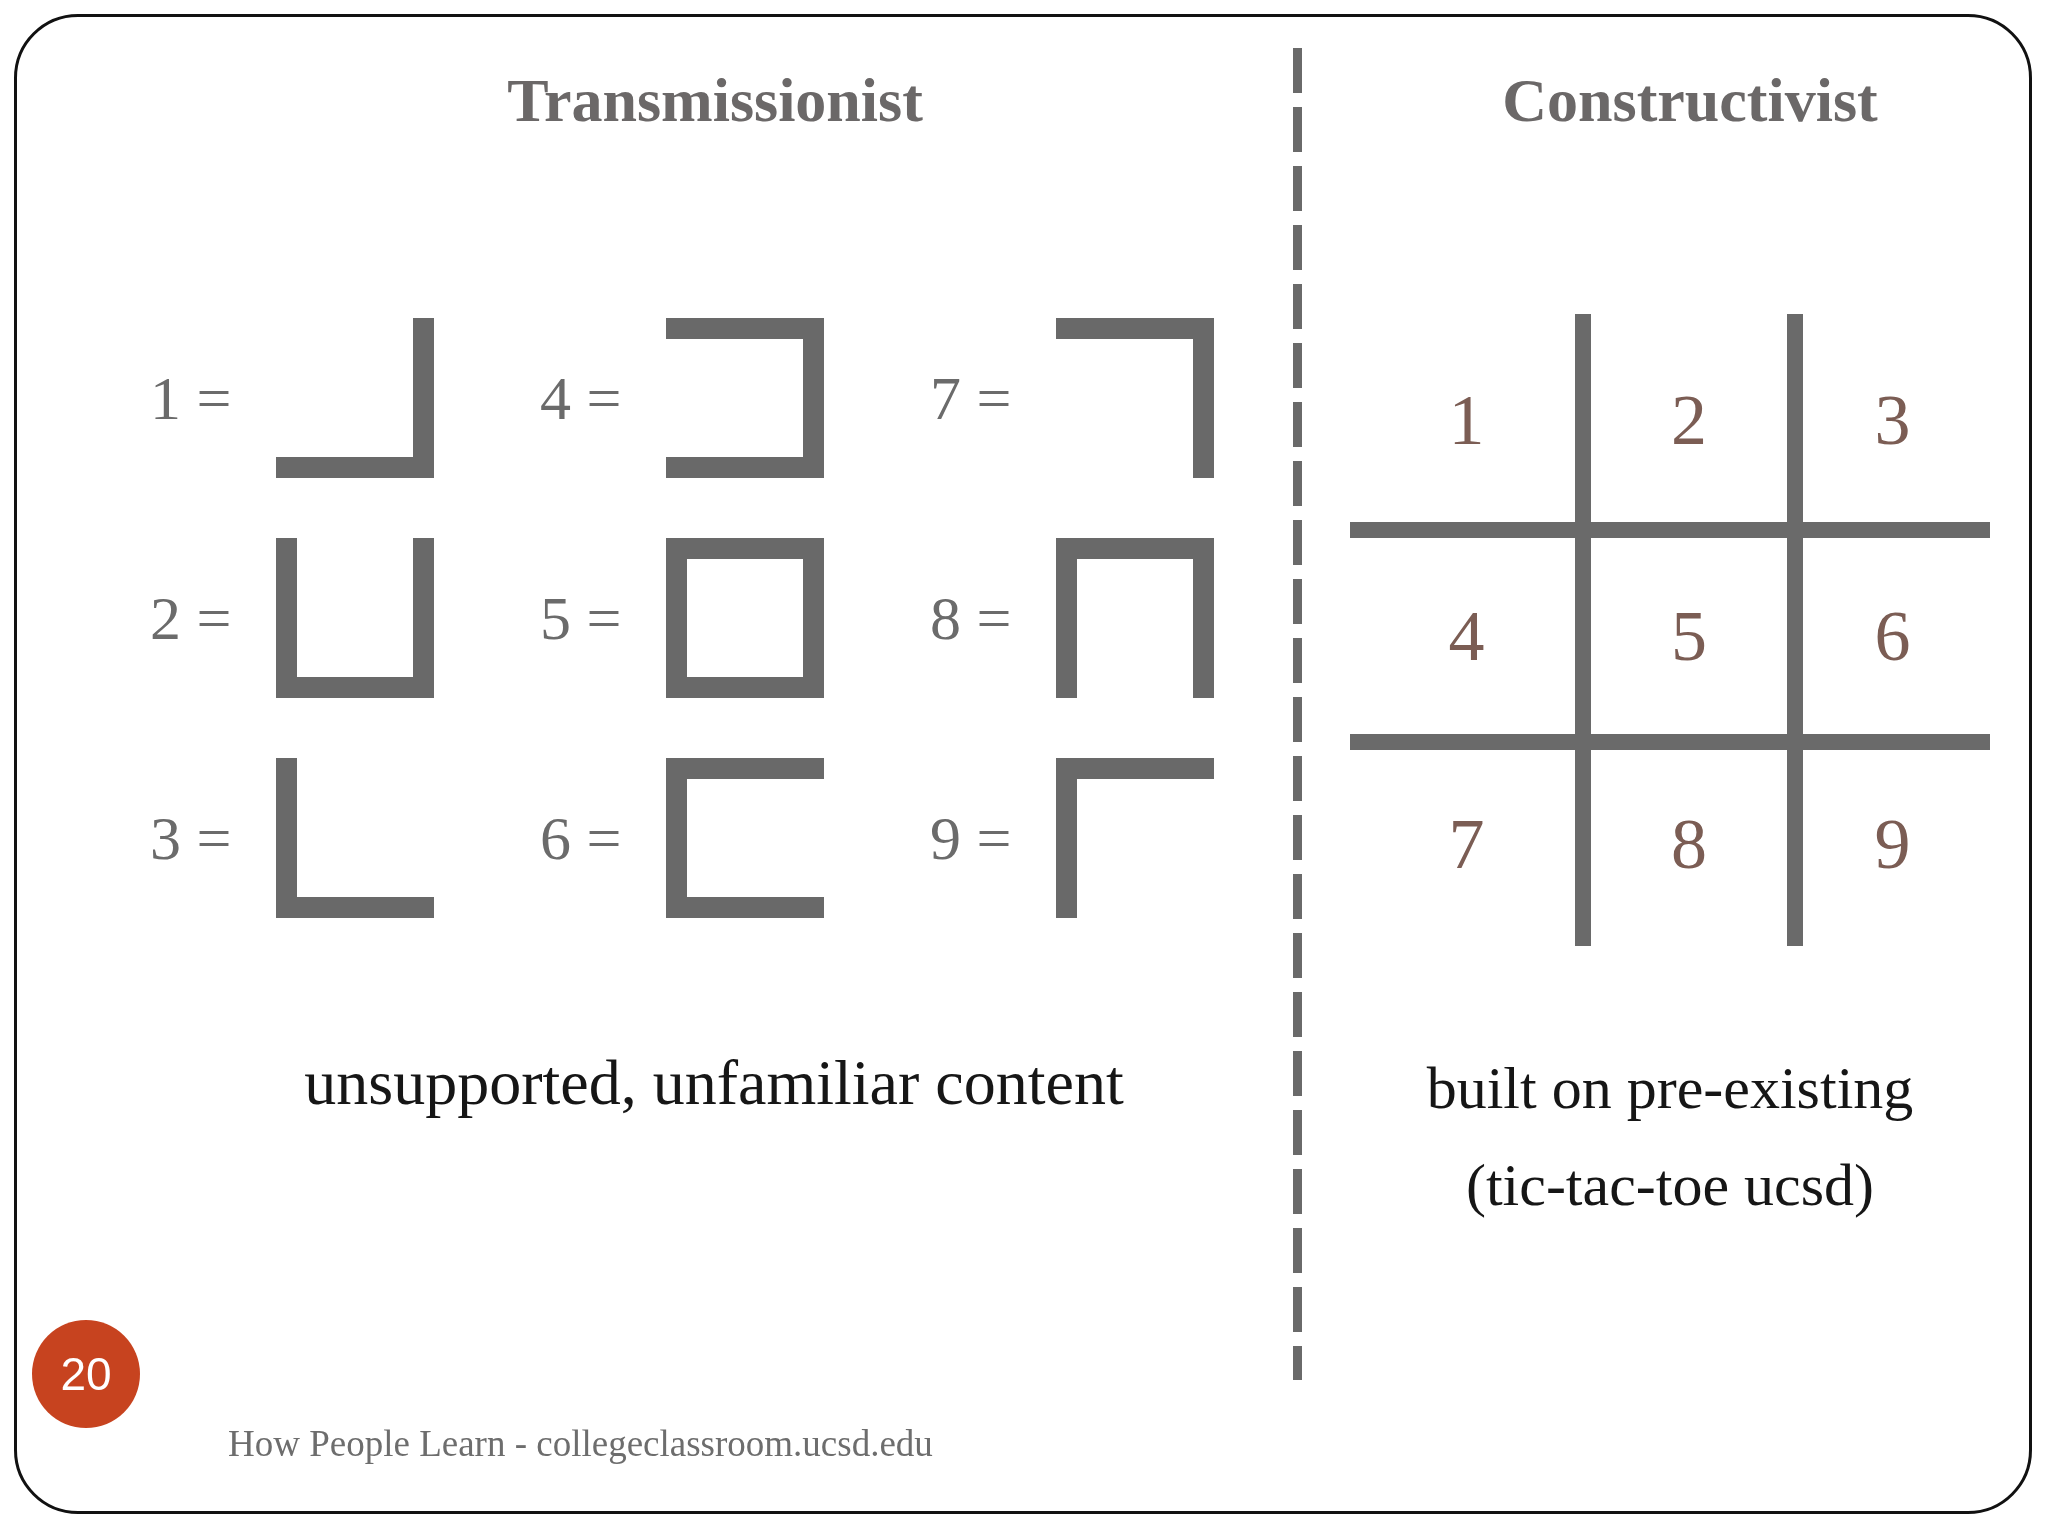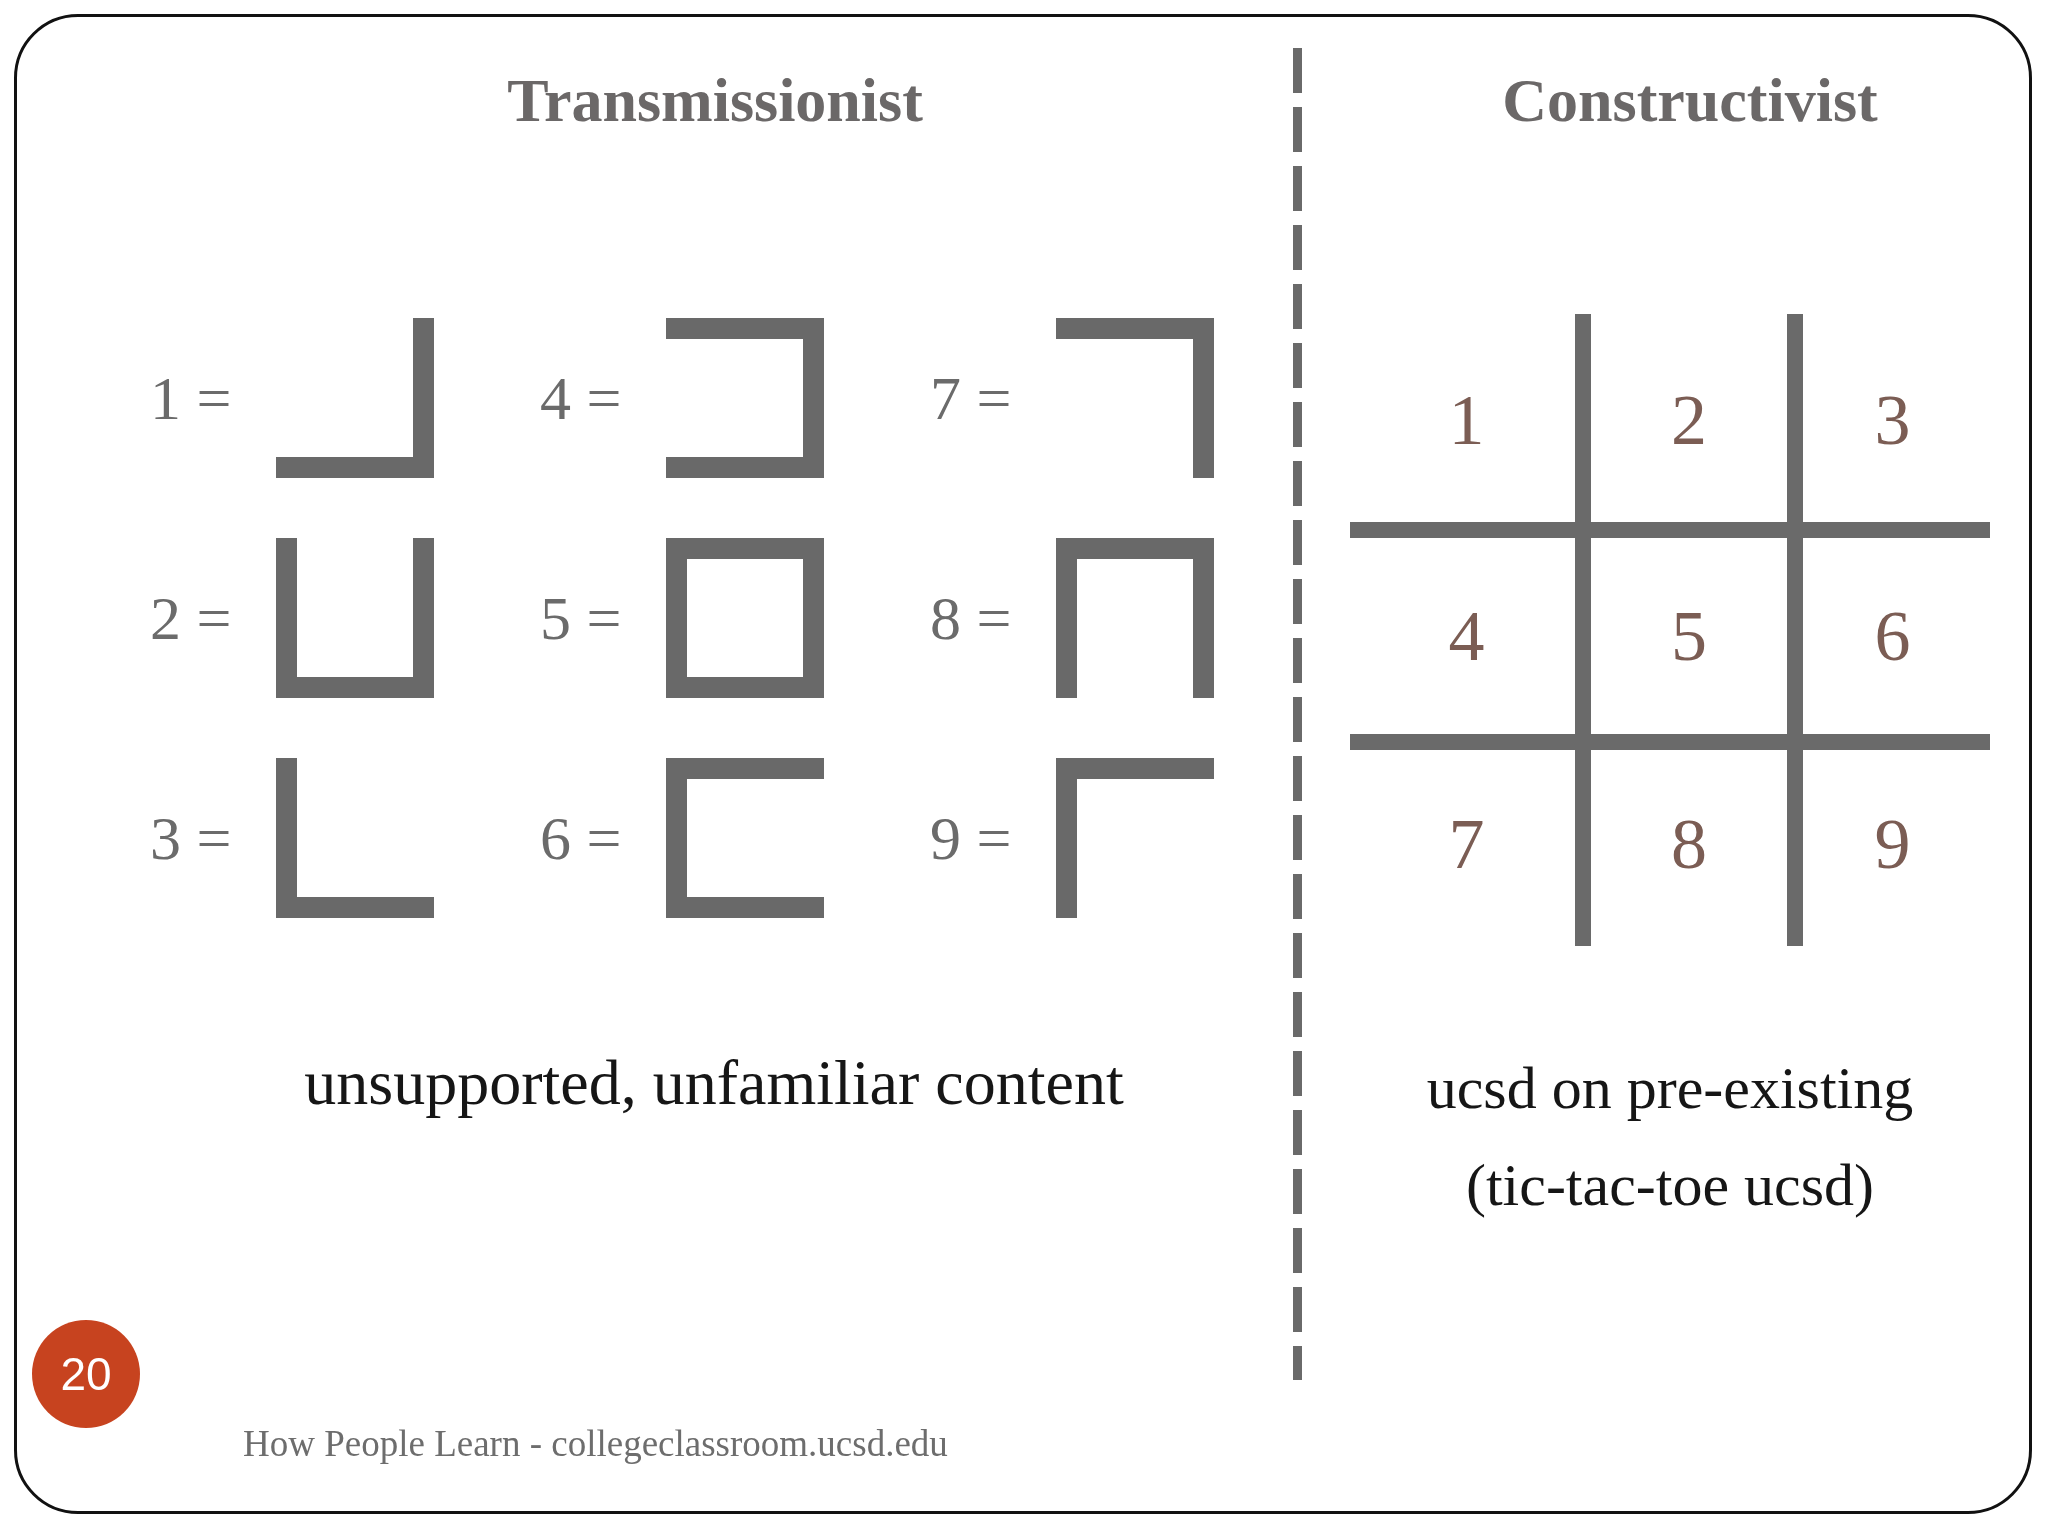--- a/index.html
+++ b/index.html
@@ -80,21 +80,21 @@
     font-size:72px;color:var(--board-number-brown);
   }
 
   .page-badge{
     left:32px;top:1320px;width:108px;height:108px;border-radius:50%;
     background:var(--badge-orange);
     display:flex;align-items:center;justify-content:center;
     color:#ffffff;font-size:46px;font-family:"Liberation Sans", sans-serif;
   }
   .footer-citation{
-    left:228px;top:1422px;font-size:37px;color:var(--footer-gray);white-space:nowrap;margin-left:15px;
+    left:228px;top:1422px;font-size:37px;color:var(--footer-gray);white-space:nowrap;
   }
 </style>
 </head>
 <body>
 
 <div class="abs slide-frame"></div>
 
 <div class="abs heading heading-left">Transmissionist</div>
 
 <div class="abs heading heading-right">Constructivist</div>
@@ -187,21 +187,21 @@
     <span class="board-num">4</span>
     <span class="board-num">5</span>
     <span class="board-num">6</span>
     <span class="board-num">7</span>
     <span class="board-num">8</span>
     <span class="board-num">9</span>
   </div>
 </div>
 
 <div class="abs caption caption-right">
-  <div>ucsd on pre-existing</div>
+  <div>built on pre-existing</div>
   <div>(tic-tac-toe ucsd)</div>
 </div>
 
 <div class="abs page-badge">
   <span>20</span>
 </div>
 
 <div class="abs footer-citation">How People Learn - collegeclassroom.ucsd.edu</div>
 
 </body></html>

